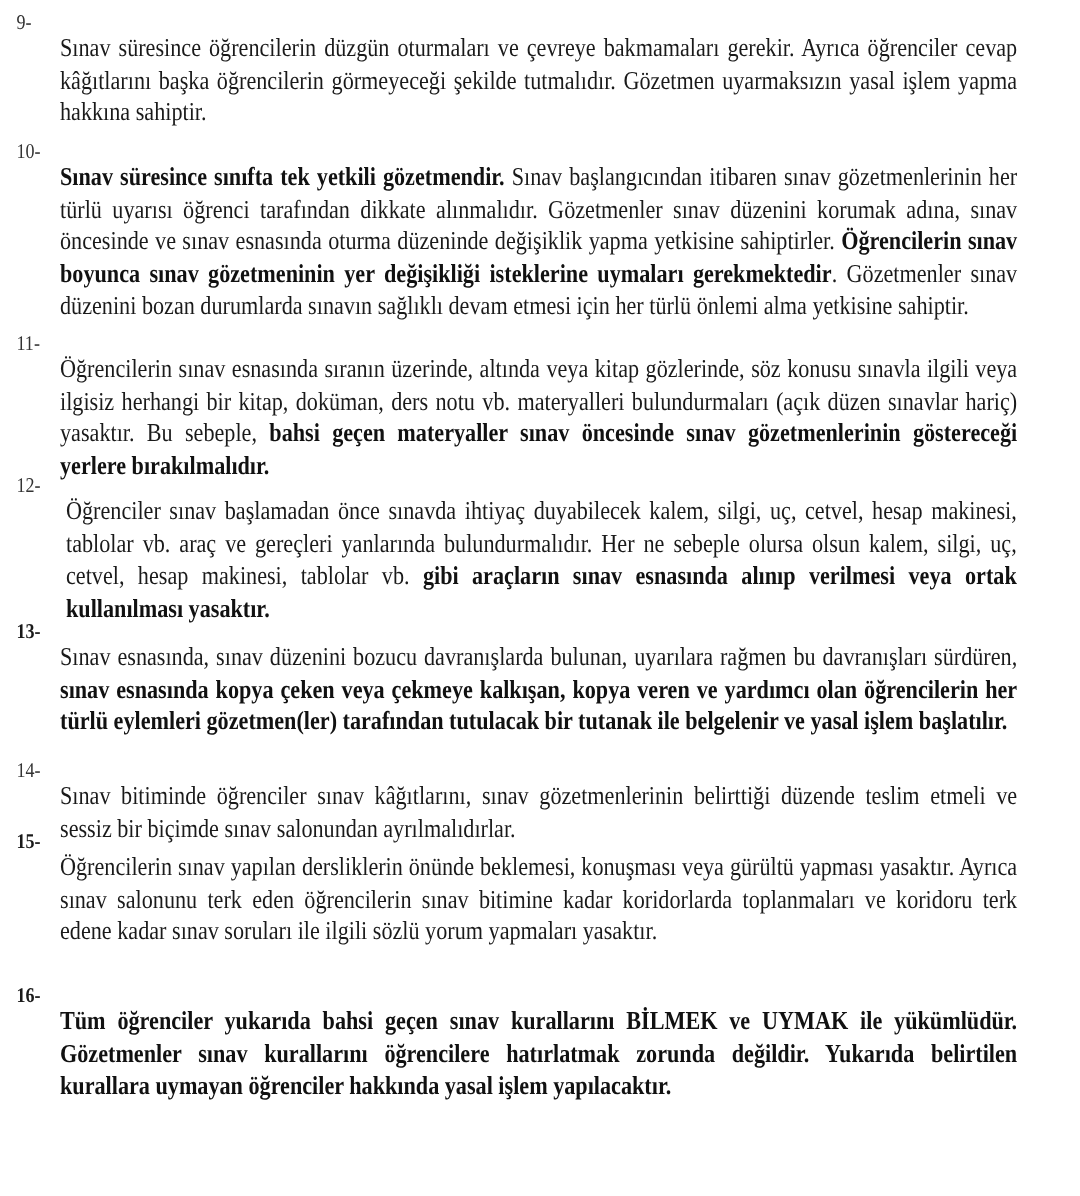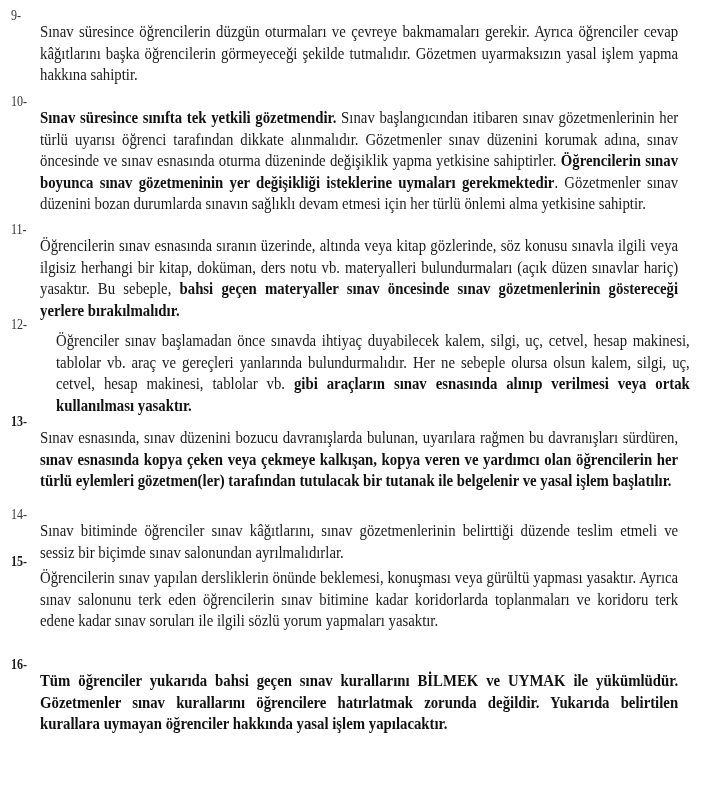--- a/index.html
+++ b/index.html
@@ -50,21 +50,21 @@
 
   <div class="rule" style="top:219px">
     <span class="num">11-</span>
     <div class="text-wrap">
         <div class="text"><span>Öğrencilerin sınav esnasında sıranın üzerinde, altında veya kitap gözlerinde, söz konusu sınavla ilgili veya ilgisiz herhangi bir kitap, doküman, ders notu vb. materyalleri bulundurmaları (açık düzen sınavlar hariç) yasaktır. Bu sebeple, </span><b>bahsi geçen materyaller sınav öncesinde sınav gözetmenlerinin göstereceği yerlere bırakılmalıdır.</b></div>
       </div>
   </div>
 
   <div class="rule" style="top:314px">
     <span class="num">12-</span>
-    <div class="text-wrap" style="left:56px;width:634px">
+    <div class="text-wrap" style="left:44px;width:634px">
         <div class="text" style="width:737px"><span>Öğrenciler sınav başlamadan önce sınavda ihtiyaç duyabilecek kalem, silgi, uç, cetvel, hesap makinesi, tablolar vb. araç ve gereçleri yanlarında bulundurmalıdır. Her ne sebeple olursa olsun kalem, silgi, uç, cetvel, hesap makinesi, tablolar vb. </span><b>gibi araçların sınav esnasında alınıp verilmesi veya ortak kullanılması yasaktır.</b></div>
       </div>
   </div>
 
   <div class="rule" style="top:411px">
     <span class="num b">13-</span>
     <div class="text-wrap">
         <div class="text"><span>Sınav esnasında, sınav düzenini bozucu davranışlarda bulunan, uyarılara rağmen bu davranışları sürdüren, </span><b>sınav esnasında kopya çeken veya çekmeye kalkışan, kopya veren ve yardımcı olan öğrencilerin her türlü eylemleri gözetmen(ler) tarafından tutulacak bir tutanak ile belgelenir ve yasal işlem başlatılır.</b></div>
       </div>
   </div>

